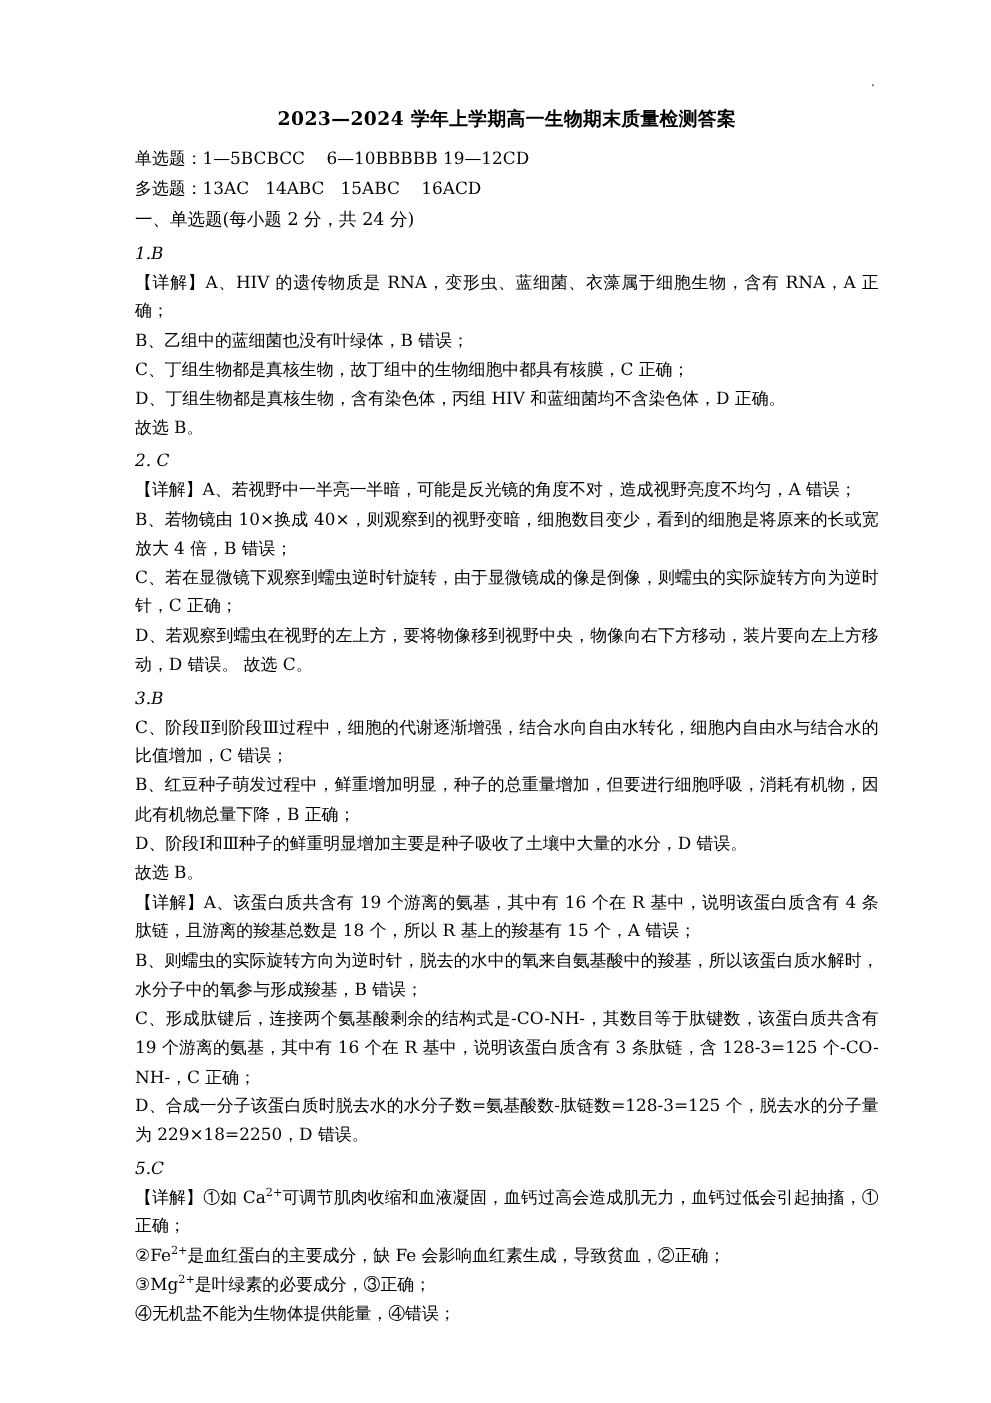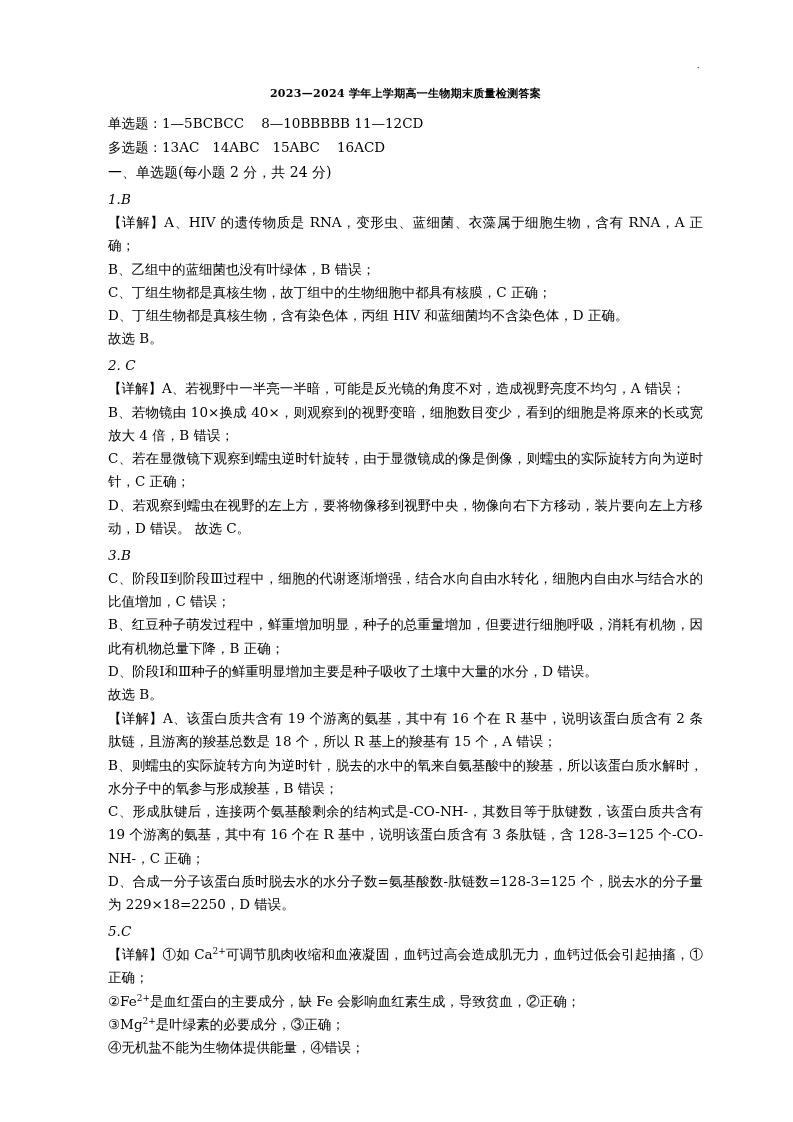--- a/index.html
+++ b/index.html
@@ -25,21 +25,21 @@
   }
   .corner-mark {
     position: absolute;
     right: 92px;
     top: 62px;
     font-size: 11px;
     color: #555;
     letter-spacing: 1px;
   }
   h1.doc-title {
-    font-size: 11px;
+    font-size: 15px;
     font-weight: bold;
     text-align: center;
     margin: 26px 0 12px 0;
     letter-spacing: 0.3px;
     font-family: "DejaVu Serif", "Liberation Serif", serif;
   }
   .ans-line {
     font-size: 13.5px;
     line-height: 1.62;
     margin: 0 0 2px 0;
@@ -72,21 +72,21 @@
 </style>
 </head>
 <body>
 
 <div class="page">
 
   <div class="corner-mark">·</div>
 
   <h1 class="doc-title">2023—2024 学年上学期高一生物期末质量检测答案</h1>
 
-  <p class="ans-line">单选题：1—5BCBCC    8—10BBBBB 11—12CD</p>
+  <p class="ans-line">单选题：1—5BCBCC    6—10BBBBB 19—12CD</p>
   <p class="ans-line">多选题：13AC   14ABC   15ABC    16ACD</p>
 
   <p class="section-head">一、单选题(每小题 2 分，共 24 分)</p>
 
   <div class="content-block">
     <p class="qnum">1.B</p>
     <p class="para">【详解】A、HIV 的遗传物质是 RNA，变形虫、蓝细菌、衣藻属于细胞生物，含有 RNA，A 正确；</p>
     <p class="para">B、乙组中的蓝细菌也没有叶绿体，B 错误；</p>
     <p class="para">C、丁组生物都是真核生物，故丁组中的生物细胞中都具有核膜，C 正确；</p>
     <p class="para">D、丁组生物都是真核生物，含有染色体，丙组 HIV 和蓝细菌均不含染色体，D 正确。</p>
@@ -103,21 +103,21 @@
 
   <div class="content-block">
     <p class="qnum">3.B</p>
     <p class="para">C、阶段Ⅱ到阶段Ⅲ过程中，细胞的代谢逐渐增强，结合水向自由水转化，细胞内自由水与结合水的比值增加，C 错误；</p>
     <p class="para">B、红豆种子萌发过程中，鲜重增加明显，种子的总重量增加，但要进行细胞呼吸，消耗有机物，因此有机物总量下降，B 正确；</p>
     <p class="para">D、阶段Ⅰ和Ⅲ种子的鲜重明显增加主要是种子吸收了土壤中大量的水分，D 错误。</p>
     <p class="para">故选 B。</p>
   </div>
 
   <div class="content-block">
-    <p class="para">【详解】A、该蛋白质共含有 19 个游离的氨基，其中有 16 个在 R 基中，说明该蛋白质含有 2 条肽链，且游离的羧基总数是 18 个，所以 R 基上的羧基有 15 个，A 错误；</p>
+    <p class="para">【详解】A、该蛋白质共含有 19 个游离的氨基，其中有 16 个在 R 基中，说明该蛋白质含有 4 条肽链，且游离的羧基总数是 18 个，所以 R 基上的羧基有 15 个，A 错误；</p>
     <p class="para">B、则蠕虫的实际旋转方向为逆时针，脱去的水中的氧来自氨基酸中的羧基，所以该蛋白质水解时，水分子中的氧参与形成羧基，B 错误；</p>
     <p class="para">C、形成肽键后，连接两个氨基酸剩余的结构式是-CO-NH-，其数目等于肽键数，该蛋白质共含有 19 个游离的氨基，其中有 16 个在 R 基中，说明该蛋白质含有 3 条肽链，含 128-3=125 个-CO-NH-，C 正确；</p>
     <p class="para">D、合成一分子该蛋白质时脱去水的水分子数=氨基酸数-肽链数=128-3=125 个，脱去水的分子量为 229×18=2250，D 错误。</p>
   </div>
 
   <div class="content-block">
     <p class="qnum">5.C</p>
     <p class="para">【详解】①如 Ca<sup>2+</sup>可调节肌肉收缩和血液凝固，血钙过高会造成肌无力，血钙过低会引起抽搐，①正确；</p>
     <p class="para">②Fe<sup>2+</sup>是血红蛋白的主要成分，缺 Fe 会影响血红素生成，导致贫血，②正确；</p>
     <p class="para">③Mg<sup>2+</sup>是叶绿素的必要成分，③正确；</p>

